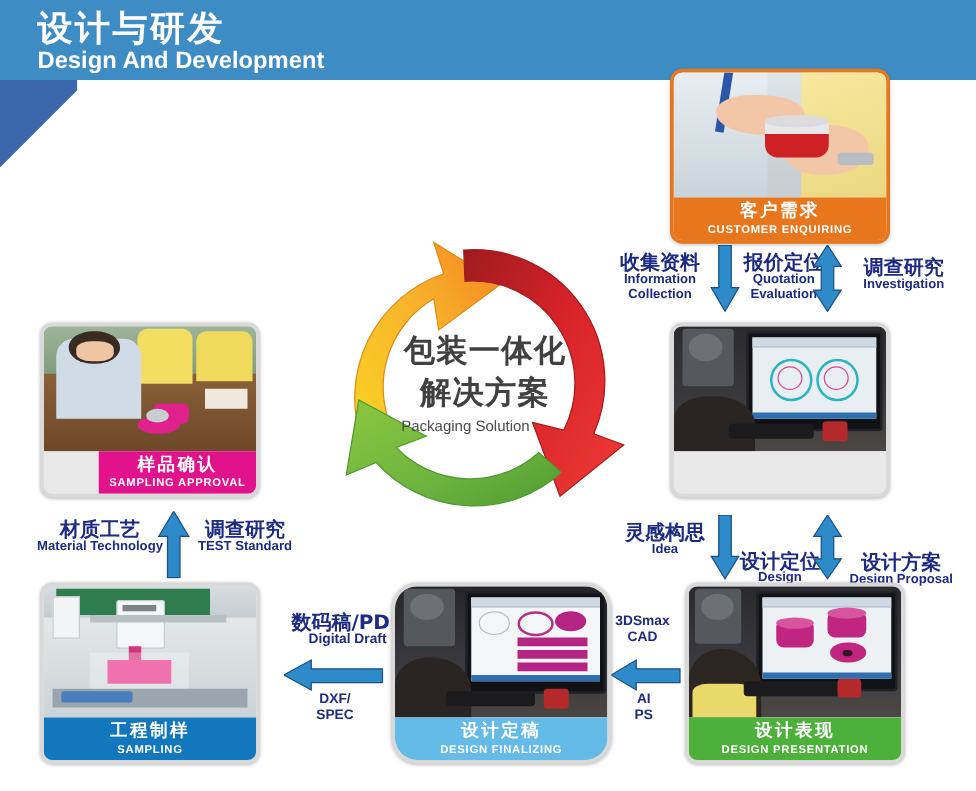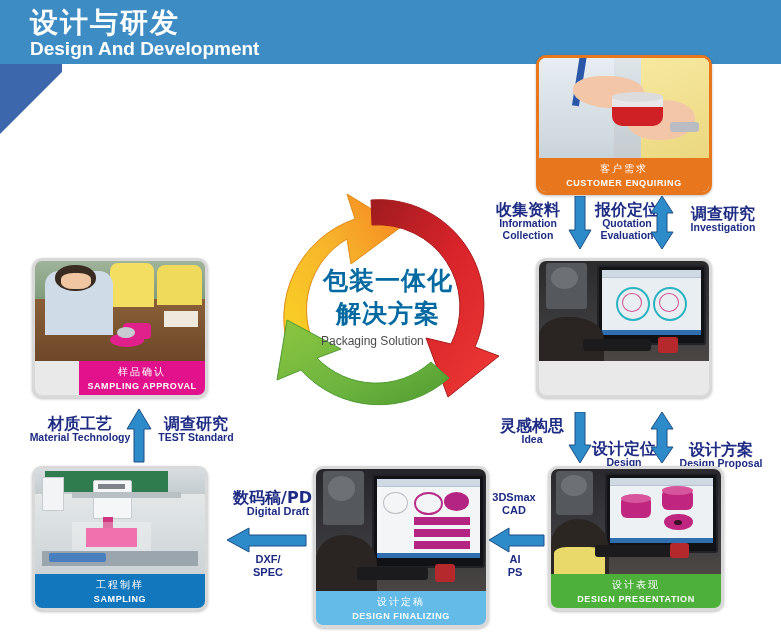--- a/index.html
+++ b/index.html
@@ -39,21 +39,21 @@
   }
   .card .photo{
     position:absolute;left:0;top:0;right:0;bottom:34px;
     overflow:hidden;
   }
   .card .caption{
     position:absolute;left:0;right:0;bottom:0;height:34px;
     text-align:center;color:#ffffff;
     display:flex;flex-direction:column;justify-content:center;align-items:center;
   }
-  .card .cap-cn{font-size:10px;font-weight:normal;line-height:16px;letter-spacing:2px;
+  .card .cap-cn{font-size:14px;font-weight:bold;line-height:16px;letter-spacing:2px;
     font-family:"DejaVu Sans",sans-serif;}
   .card .cap-en{font-size:9px;font-weight:bold;line-height:12px;letter-spacing:.6px;}
 
   
   .c-orange{border-color:#e8761c;}   .c-orange .caption{background:#e8761c;}
   .c-red{border-color:#d9d9d9;}      .c-red .caption{background:#d42021;}
   .c-pink{border-color:#d9d9d9;}     .c-pink .caption{background:#e2128c;margin-left:44px;}
   .c-blue{border-color:#d9d9d9;}     .c-blue .caption{background:#1277bd;}
   .c-ltblue{border-color:#d9d9d9;}   .c-ltblue .caption{background:#64bbe8;}
   .c-green{border-color:#d9d9d9;}    .c-green .caption{background:#4cb03b;}
@@ -73,21 +73,21 @@
   .ph-pres{background:linear-gradient(180deg,#2a2a2e 0%,#3b3b3f 60%,#4d4844 100%);}
 
   .monitor{position:absolute;background:#101216;border:2px solid #202227;border-radius:3px;}
   .screen{position:absolute;left:3px;top:3px;right:3px;bottom:8px;background:#e9eef3;}
   .scr-toolbar{position:absolute;left:0;top:0;right:0;height:7px;background:#cfd9e4;border-bottom:1px solid #b7c3d0;}
   .scr-status{position:absolute;left:0;bottom:0;right:0;height:5px;background:#2f6fb0;}
 
   
   #cycle{position:absolute;left:243px;top:172px;width:290px;height:250px;}
   #cycle-text-cn1,#cycle-text-cn2{
-    position:absolute;width:100%;text-align:center;color:#0369a1;
+    position:absolute;width:100%;text-align:center;color:#404040;
     font-size:25px;font-weight:bold;letter-spacing:1px;
     font-family:"DejaVu Sans",sans-serif;
   }
   #cycle-text-cn1{top:92px;}
   #cycle-text-cn2{top:125px;}
   #cycle-text-en{
     position:absolute;top:162px;left:78px;width:150px;text-align:left;
     color:#4b4b4b;font-size:12px;line-height:15px;
   }
   
@@ -298,21 +298,21 @@
 
 <svg style="position:absolute;left:227px;top:527px;" width="80" height="26">
   <polygon points="0,13 22,1 22,8 79,8 79,19 22,19 22,25" fill="#2e8bc9" stroke="#1b4f87" stroke-width="1"></polygon>
 </svg>
 
 <div class="lbl mono" style="left:226px;top:553px;width:84px;">
   <div class="en">DXF/</div>
   <div class="en">SPEC</div>
 </div>
 
-<div class="card c-ltblue" style="left:313px;top:466px;width:176px;height:162px;">
+<div class="card c-ltblue" style="left:313px;top:466px;width:176px;height:145px;border-radius:21px;">
   <div class="photo">
     <div class="ph ph-fin">
       <i style="left:4%;top:2%;width:24%;height:44%;background:#55585c;border-radius:3px;"></i>
       <i style="left:7%;top:6%;width:16%;height:20%;border-radius:50%;background:#6d7176;"></i>
       <div class="monitor" style="left:33%;top:4%;width:64%;height:74%;">
         <div class="screen" style="background:#f3f5f7;">
           <div class="scr-toolbar"></div>
           <i style="position:absolute;left:6%;top:16%;width:22%;height:26%;border:1px solid #b9bfc6;border-radius:50%;"></i>
           <i style="position:absolute;left:36%;top:16%;width:24%;height:24%;border:2px solid #b82b86;border-radius:50%;"></i>
           <i style="position:absolute;left:65%;top:16%;width:24%;height:24%;background:#b42583;border-radius:50%;"></i>

